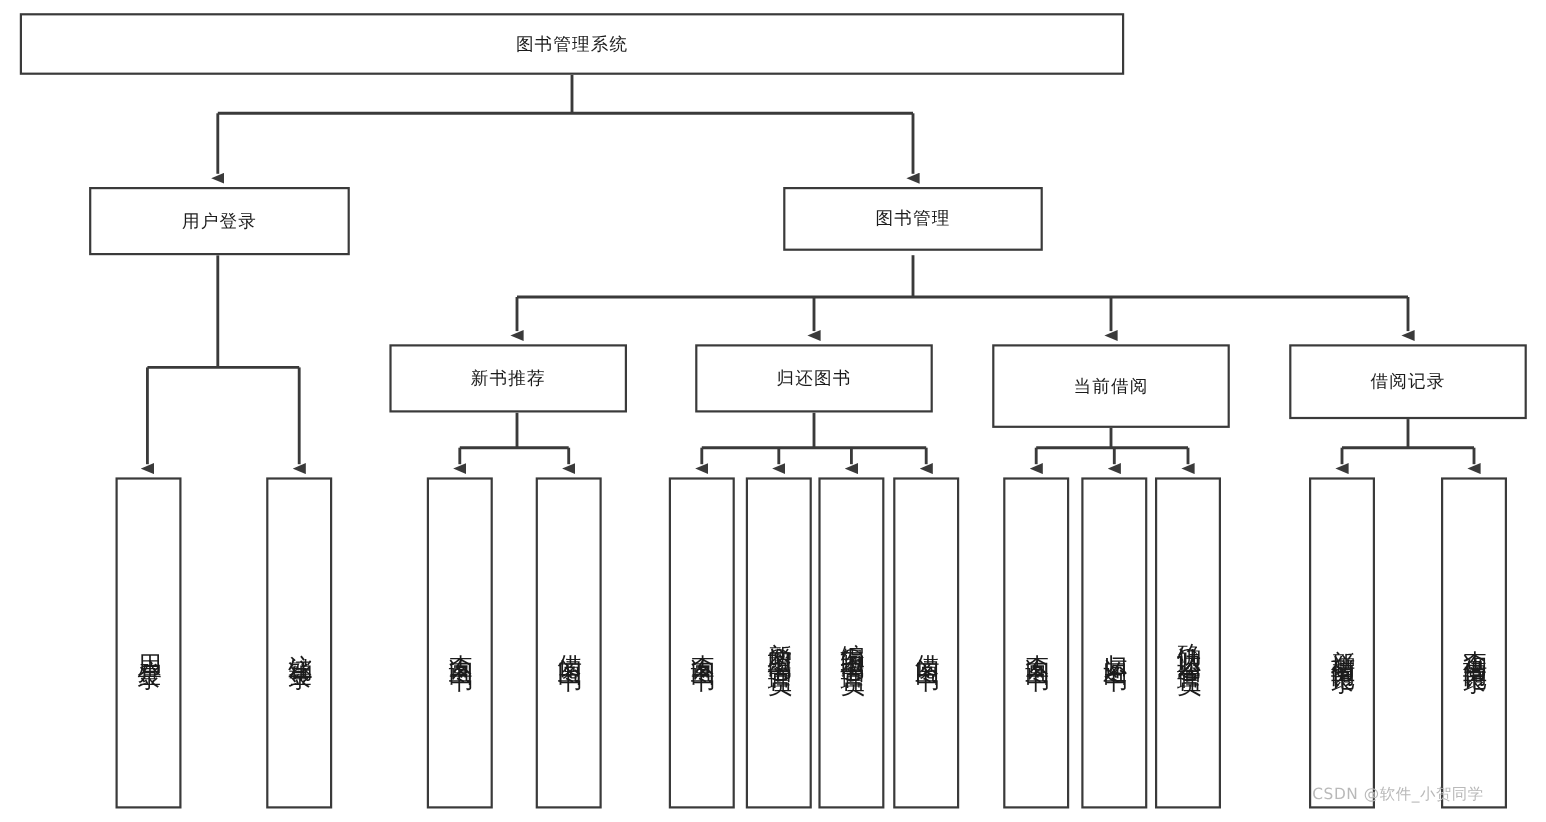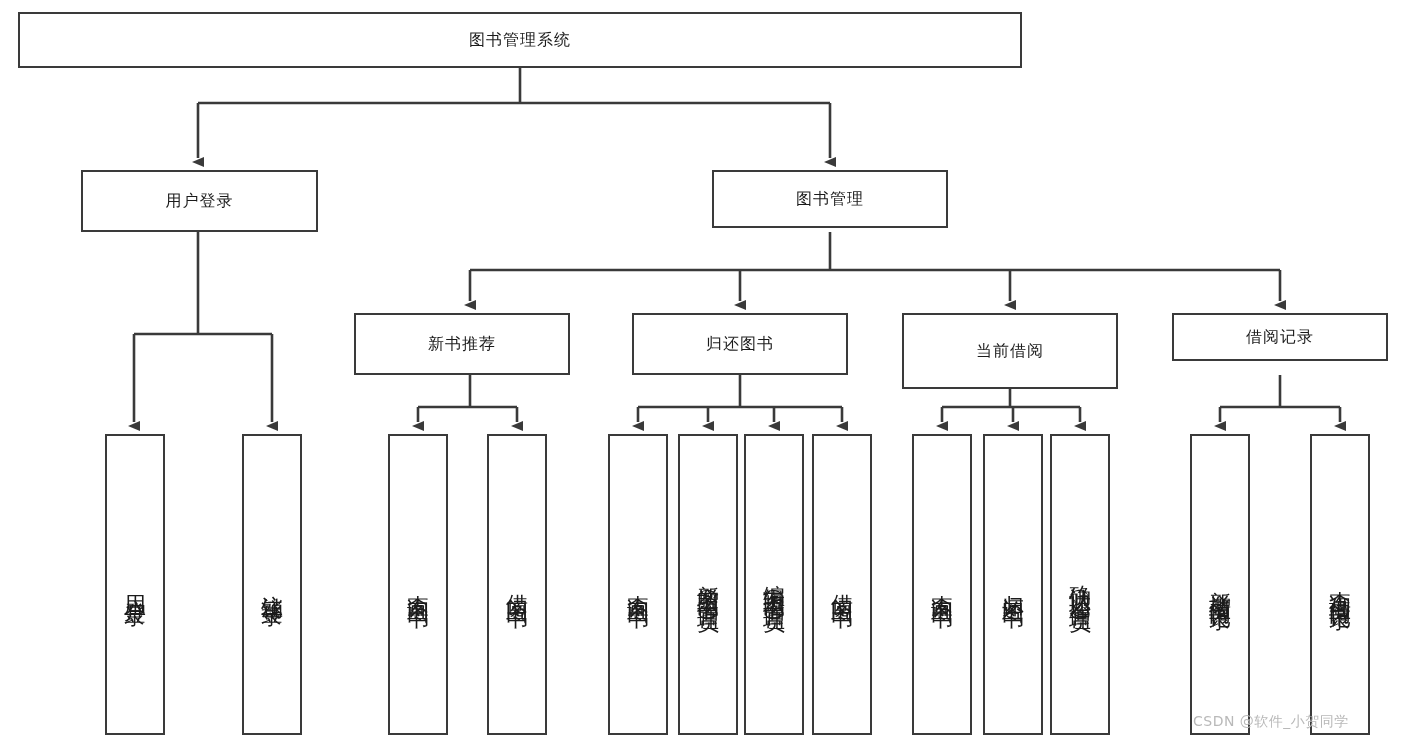--- a/index.html
+++ b/index.html
@@ -132,21 +132,21 @@
 
   <div class="node h-node" style="left:354px; top:313px; width:216px; height:62px;">
     <span>新书推荐</span>
   </div>
   <div class="node h-node" style="left:632px; top:313px; width:216px; height:62px;">
     <span>归还图书</span>
   </div>
   <div class="node h-node" style="left:902px; top:313px; width:216px; height:76px;">
     <span>当前借阅</span>
   </div>
-  <div class="node h-node" style="left:1172px; top:313px; width:216px; height:48px;">
+  <div class="node h-node" style="left:1172px; top:313px; width:216px; height:68px;">
     <span>借阅记录</span>
   </div>
 
   <div class="node v-node" style="left:105px; top:434px; width:60px; height:301px;">
     <span class="vtext">用户登录</span>
   </div>
   <div class="node v-node" style="left:242px; top:434px; width:60px; height:301px;">
     <span class="vtext">注销登录</span>
   </div>
 

